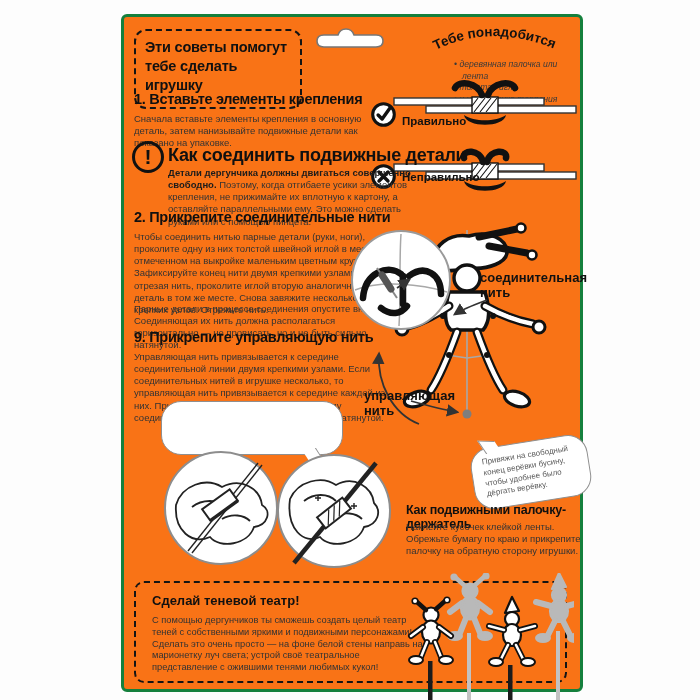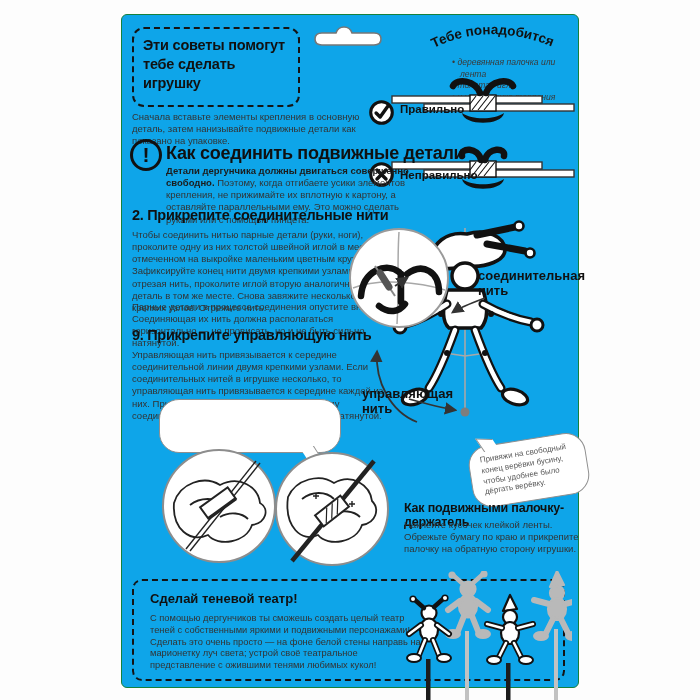--- a/index.html
+++ b/index.html
@@ -1,18 +1,18 @@
 <!DOCTYPE html>
 <html><head>
 <meta charset="utf-8">
 <style>
   html,body{margin:0;padding:0;}
   body{width:700px;height:700px;background:#fdfdfd;font-family:"Liberation Sans",sans-serif;position:relative;overflow:hidden;color:#2b2b2b;}
   .abs{position:absolute;}
-  .card{position:absolute;left:121px;top:14px;width:456px;height:672px;background:#0ea5e9;border:1px solid #15803d;border-radius:6px;}
+  .card{position:absolute;left:121px;top:14px;width:456px;height:672px;background:#f97316;border:3px solid #15803d;border-radius:6px;}
   .intro-box{left:10px;top:12px;width:146px;height:62px;border:2.5px dashed #141414;border-radius:12px;padding:7px 9px;font-weight:bold;font-size:14.5px;line-height:1.32;color:#111;letter-spacing:-0.2px;}
   .h-step{font-weight:bold;font-size:14.5px;color:#101010;letter-spacing:-0.3px;}
   .body-txt{font-size:9.5px;line-height:1.28;color:#333;}
   .needs-list{list-style:none;margin:0;padding:0;font-size:8.6px;line-height:1.35;color:#3a3a3a;font-style:italic;}
   .needs-list li{padding-left:8px;text-indent:-8px;}
   .needs-list li::before{content:"• ";}
   .icon-circle{width:27px;height:27px;}
   .diag-label{font-weight:bold;font-size:11.5px;color:#111;}
   .warn-circle{left:8px;top:124px;width:26px;height:26px;border:3px solid #111;border-radius:50%;text-align:center;font-weight:bold;font-size:21px;line-height:25px;color:#111;}
   .warn-h{left:44px;top:128px;font-weight:bold;font-size:18px;color:#101010;letter-spacing:-0.3px;}
@@ -47,41 +47,42 @@
     <text font-family="Liberation Sans, sans-serif" font-size="13.5" font-weight="bold" fill="#111">
       <textPath href="#needsArc" startOffset="2">Тебе понадобится</textPath>
     </text>
   </svg>
   <ul class="abs needs-list" style="left:330px;top:42px;width:106px">
     <li>деревянная палочка или лента</li>
     <li>толстая игла</li>
     <li>и немножечко терпения</li>
   </ul>
 
+  <div class="abs h-step" style="left:10px;top:74px">1. Вставьте элементы крепления</div>
   <div class="abs body-txt" style="left:10px;top:96px;width:244px">Сначала вставьте элементы крепления в основную деталь, затем нанизывайте подвижные детали как показано на упаковке.</div>
 
   <svg class="abs" style="left:268px;top:60px" width="186" height="54" viewBox="0 0 186 54">
     <rect x="2" y="21" width="150" height="7" fill="#fff" stroke="#333" stroke-width="1.4"></rect>
     <rect x="34" y="29" width="150" height="7" fill="#fff" stroke="#333" stroke-width="1.4"></rect>
     <rect x="80" y="20" width="26" height="16" fill="#fff" stroke="#111" stroke-width="1.4"></rect>
     <g stroke="#111" stroke-width="1.1">
       <line x1="82" y1="35" x2="93" y2="21"></line>
         <line x1="88" y1="35" x2="99" y2="21"></line>
       <line x1="94" y1="35" x2="105" y2="21"></line>
         <line x1="80" y1="29" x2="86" y2="21"></line>
     </g>
     <path d="M90,18 C85,5 67,3 63,11" fill="none" stroke="#111" stroke-width="6.5" stroke-linecap="round"></path>
     <path d="M96,18 C101,5 119,3 123,11" fill="none" stroke="#111" stroke-width="6.5" stroke-linecap="round"></path>
     <path d="M72,38 C74,51 112,51 114,38 C104,45 82,45 72,38 Z" fill="#111"></path>
   </svg>
   <svg class="abs icon-circle" style="left:246px;top:84px" viewBox="0 0 30 30">
     <circle cx="15" cy="15" r="12" fill="#fff" stroke="#111" stroke-width="3.4"></circle>
     <path d="M9,15.5 L13.5,20 L22,8" fill="none" stroke="#111" stroke-width="3.8" stroke-linecap="round" stroke-linejoin="round"></path>
   </svg>
-  <div class="abs diag-label" style="left:278px;top:88px">Правильно</div>
+  <div class="abs diag-label" style="left:278px;top:98px">Правильно</div>
 
   <svg class="abs" style="left:268px;top:126px" width="186" height="54" viewBox="0 0 186 54">
     <rect x="2" y="21" width="150" height="7" fill="#fff" stroke="#333" stroke-width="1.4"></rect>
     <rect x="34" y="29" width="150" height="7" fill="#fff" stroke="#333" stroke-width="1.4"></rect>
     <rect x="80" y="20" width="26" height="16" fill="#fff" stroke="#111" stroke-width="1.4"></rect>
     <g stroke="#111" stroke-width="1.1">
       <line x1="82" y1="35" x2="93" y2="21"></line>
         <line x1="88" y1="35" x2="99" y2="21"></line>
       <line x1="94" y1="35" x2="105" y2="21"></line>
         <line x1="80" y1="29" x2="86" y2="21"></line>

